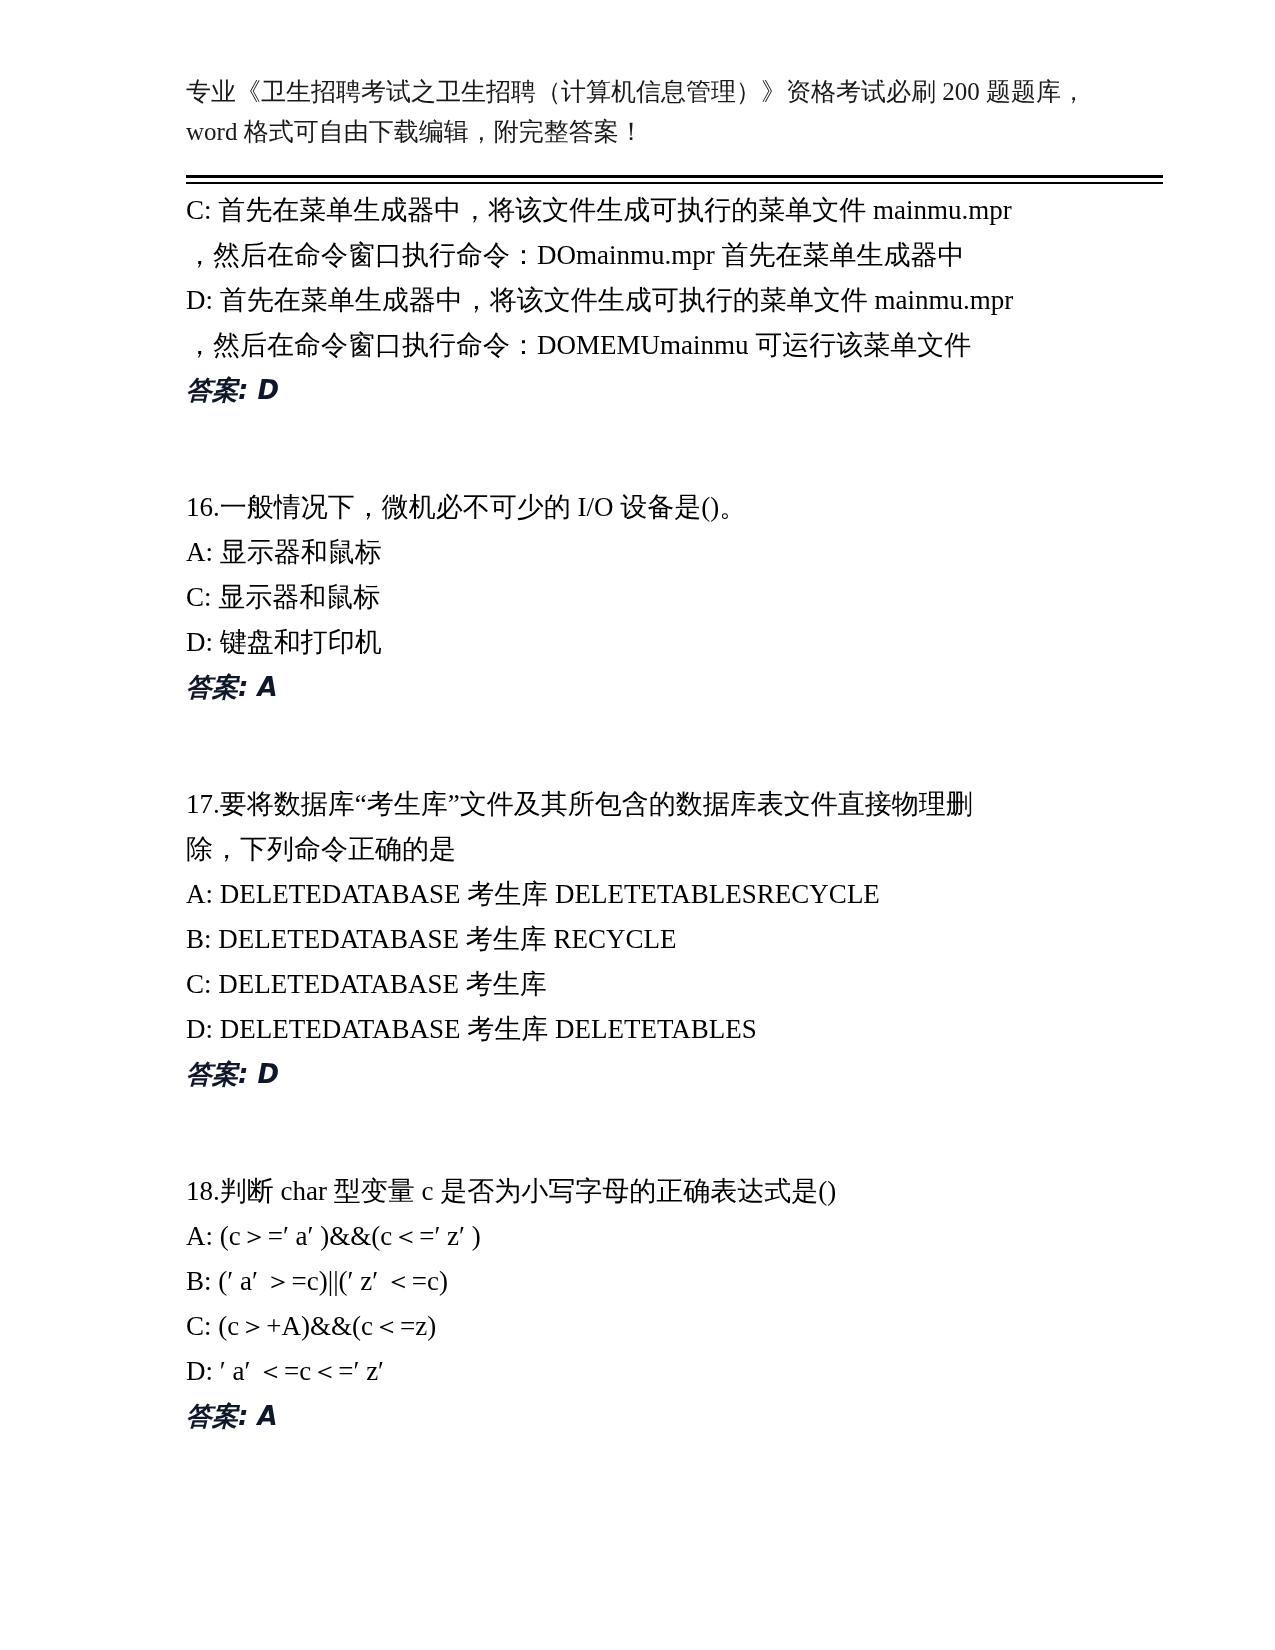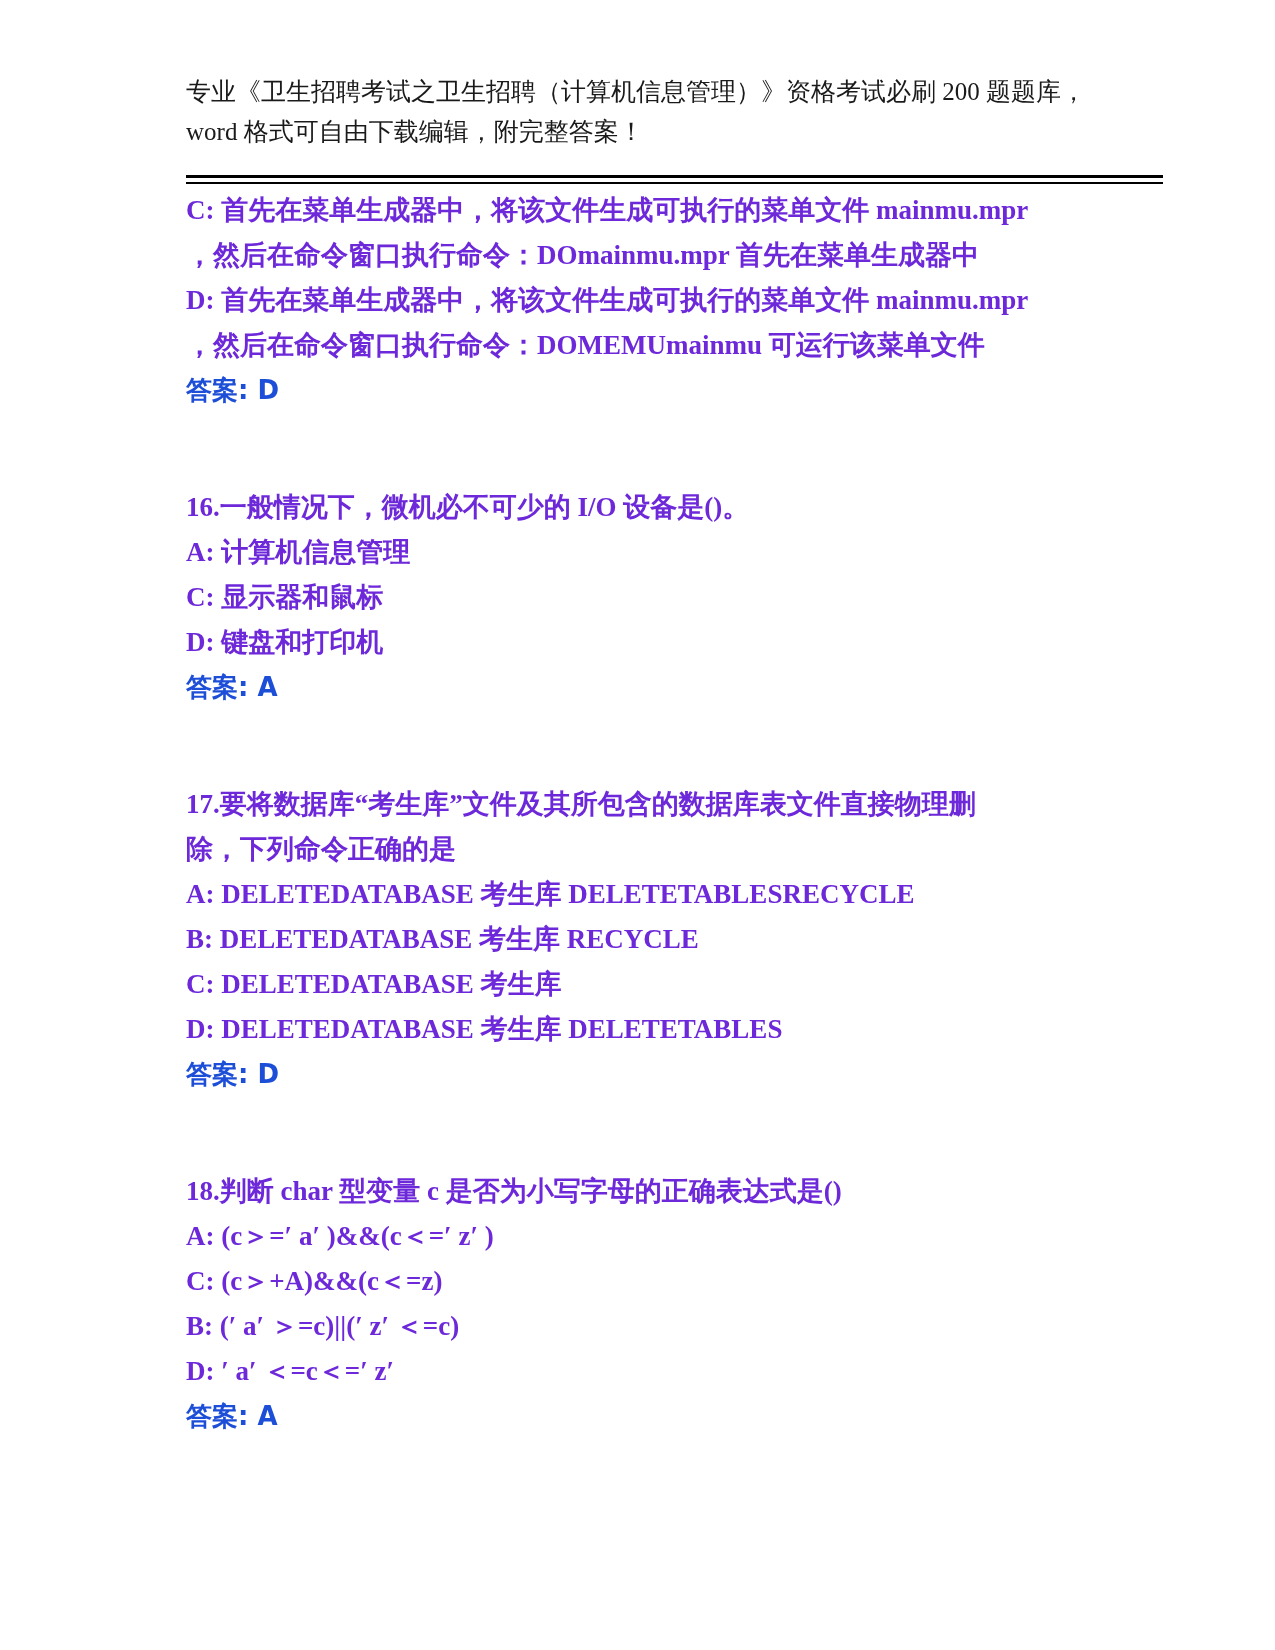--- a/index.html
+++ b/index.html
@@ -32,28 +32,28 @@
     border-bottom: 2px solid #000000;
   }
   .content {
     margin-top: 4px;
     font-size: 27px;
     line-height: 45px;
   }
   .question-block + .question-block { margin-top: 72px; }
   .text-line {
     white-space: nowrap;
-    color: #6d28d9;
-    font-weight: bold;
+    color: #000000;
   }
   .answer-line {
     font-family: "DejaVu Sans", "Liberation Sans", sans-serif;
     font-weight: 700;
     font-size: 26px;
-    color: #1d4ed8;
+    color: #0f172a;
+    font-style: italic;
   }
 </style>
 </head>
 <body>
 
 <div class="page">
   <div class="doc-header">
     <div class="hline">专业《卫生招聘考试之卫生招聘（计算机信息管理）》资格考试必刷 200 题题库，</div>
     <div class="hline">word 格式可自由下载编辑，附完整答案！</div>
   </div>
@@ -63,36 +63,36 @@
   <div class="content">
       <div class="question-block">
         <div class="text-line">C: 首先在菜单生成器中，将该文件生成可执行的菜单文件 mainmu.mpr</div>
         <div class="text-line">，然后在命令窗口执行命令：DOmainmu.mpr 首先在菜单生成器中</div>
         <div class="text-line">D: 首先在菜单生成器中，将该文件生成可执行的菜单文件 mainmu.mpr</div>
         <div class="text-line">，然后在命令窗口执行命令：DOMEMUmainmu 可运行该菜单文件</div>
         <div class="text-line answer-line">答案: D</div>
       </div>
       <div class="question-block">
         <div class="text-line">16.一般情况下，微机必不可少的 I/O 设备是()。</div>
-        <div class="text-line">A: 计算机信息管理</div>
+        <div class="text-line">A: 显示器和鼠标</div>
         <div class="text-line">C: 显示器和鼠标</div>
         <div class="text-line">D: 键盘和打印机</div>
         <div class="text-line answer-line">答案: A</div>
       </div>
       <div class="question-block">
         <div class="text-line">17.要将数据库“考生库”文件及其所包含的数据库表文件直接物理删</div>
         <div class="text-line">除，下列命令正确的是</div>
         <div class="text-line">A: DELETEDATABASE 考生库 DELETETABLESRECYCLE</div>
         <div class="text-line">B: DELETEDATABASE 考生库 RECYCLE</div>
         <div class="text-line">C: DELETEDATABASE 考生库</div>
         <div class="text-line">D: DELETEDATABASE 考生库 DELETETABLES</div>
         <div class="text-line answer-line">答案: D</div>
       </div>
       <div class="question-block">
         <div class="text-line">18.判断 char 型变量 c 是否为小写字母的正确表达式是()</div>
         <div class="text-line">A: (c＞=′ a′ )&amp;&amp;(c＜=′ z′ )</div>
+        <div class="text-line">B: (′ a′ ＞=c)||(′ z′ ＜=c)</div>
         <div class="text-line">C: (c＞+A)&amp;&amp;(c＜=z)</div>
-        <div class="text-line">B: (′ a′ ＞=c)||(′ z′ ＜=c)</div>
         <div class="text-line">D: ′ a′ ＜=c＜=′ z′</div>
         <div class="text-line answer-line">答案: A</div>
       </div>
     </div>
 </div>
 
 </body></html>

